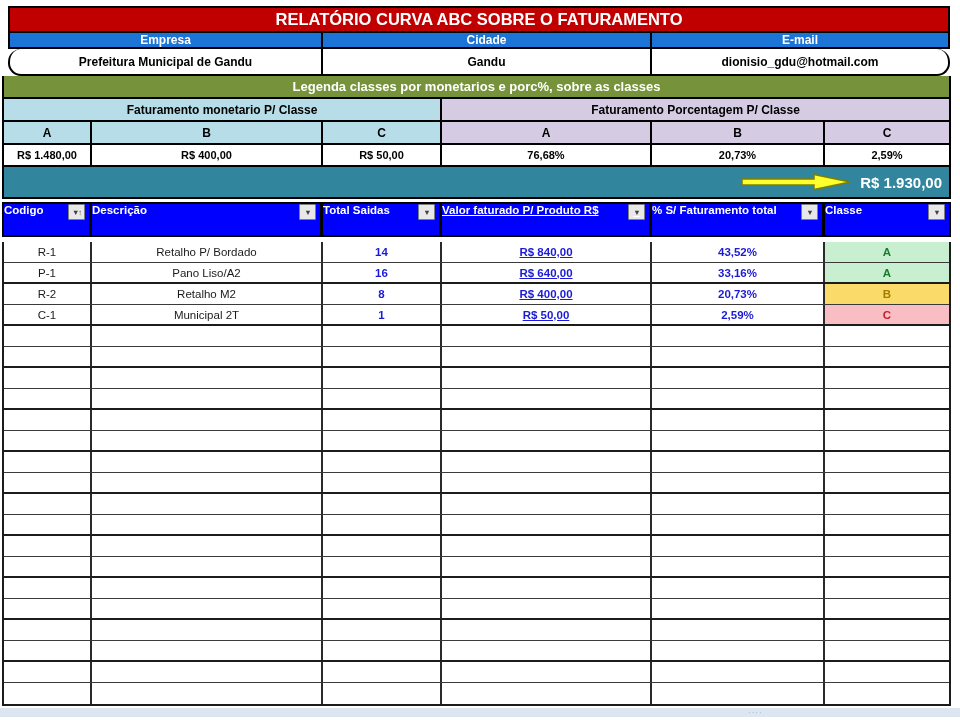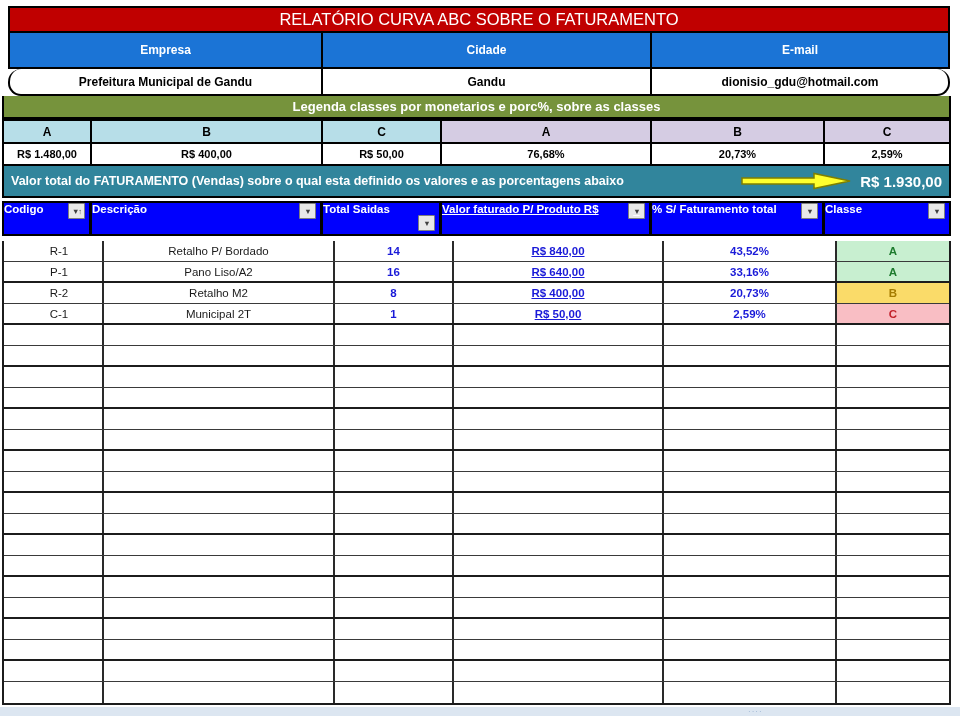--- a/index.html
+++ b/index.html
@@ -5,26 +5,26 @@
   * { margin:0; padding:0; box-sizing:border-box; }
   html,body { background:#fff; }
   body { font-family:"Liberation Sans", sans-serif; }
   .sheet { position:relative; width:960px; height:720px; background:#fff; overflow:hidden; }
 
   .band { margin-left:2px; width:949px; border-left:2px solid #000; border-right:2px solid #000; border-bottom:2px solid #000; }
   .band--narrow { margin-left:8px; width:942px; }
 
   
   .title-bar { margin-top:6px; height:27px; border-top:2px solid #000;
-    background:var(--title_bar,#C00000); color:#fff; font-weight:normal; font-size:16.5px;
+    background:var(--title_bar,#C00000); color:#fff; font-weight:bold; font-size:16.5px;
     display:flex; align-items:center; justify-content:center; }
 
   
   .row { display:flex; }
-  .info-h { height:36px; background:var(--info_header,#1B74D6); color:#fff; font-weight:bold; font-size:12px; }
+  .info-h { height:16px; background:var(--info_header,#1B74D6); color:#fff; font-weight:bold; font-size:12px; }
   .info-v { height:27px; background:#fff; color:#000; font-weight:bold; font-size:12px;border-radius:13px; }
   .cell { display:flex; align-items:center; justify-content:center; border-right:2px solid #000; }
   .cell:last-child { border-right:none; }
   .i0{width:313px;} .i1{width:329px;} .i2{flex:1;}
 
   
   .legend-bar { height:23px; background:var(--legend_bar,#76933C); color:#fff; font-weight:bold; font-size:13px;
     display:flex; align-items:center; justify-content:center; }
 
   
@@ -44,28 +44,28 @@
   .total-value { font-weight:bold; font-size:15px; margin-left:8px; white-space:nowrap; }
 
   .gap3 { height:3px; } .gap6 { height:5px; }
 
   
   .thead { display:flex; height:35px; margin-left:2px; width:949px;
     border:2px solid #000; background:var(--table_header,#0000FE); }
   .th { display:flex; color:#fff; font-weight:bold; font-size:11.5px;
     border-right:3px solid #000; overflow:hidden; white-space:nowrap; }
   .th:last-child { border-right:none; }
-  .c0{width:88px;} .c1{width:231px;} .c2{width:119px;flex-direction:column;} .c3{width:210px;text-decoration:underline;} .c4{width:173px;} .c5{flex:1;}
+  .c0{width:88px;} .c1{width:231px;} .c2{width:119px;} .c3{width:210px;text-decoration:underline;} .c4{width:173px;} .c5{flex:1;}
   .filter-btn { margin-left:auto; margin-right:4px; width:17px; height:16px; flex:none;
     background:#E8E8E8; border:1px solid #7F7F7F; border-radius:1px;
     display:flex; align-items:center; justify-content:center; color:#404040; font-size:7.5px; letter-spacing:-1px; }
 
   
   .tbody { margin-left:2px; width:949px; border-left:2px solid #1c1c1c; border-right:2px solid #1c1c1c; border-bottom:2px solid #1c1c1c; }
-  .t-row { display:flex; height:21px; border-bottom:1px solid #3a3a3a;padding-left:12px; }
+  .t-row { display:flex; height:21px; border-bottom:1px solid #3a3a3a; }
   .t-row:nth-child(even) { border-bottom:2px solid #1c1c1c; }
   .t-row:last-child { border-bottom:none; }
   .t-cell { display:flex; align-items:center; justify-content:center; border-right:2px solid #2a2a2a;
     font-size:11.5px; color:#1a1a1a; overflow:hidden; white-space:nowrap; }
   .t-cell:last-child { border-right:none; }
   .t-cell.num { color:var(--numeric_text,#1A1AD8); font-weight:bold; }
   .t-cell.classe { font-weight:bold; }
 
   
   .bottom-strip { margin-top:1px; width:960px; height:10px; background:#DCE6F1; border-top:1px solid #fff;
@@ -87,20 +87,22 @@
 
   <div class="band band--narrow row info-v">
     <div class="cell i0">Prefeitura Municipal de Gandu</div>
     <div class="cell i1">Gandu</div>
     <div class="cell i2">dionisio_gdu@hotmail.com</div>
   </div>
 
   <div class="band legend-bar">Legenda classes por monetarios e porc%, sobre as classes</div>
 
   <div class="band row">
+    <div class="cell sect s-mon">Faturamento monetario P/ Classe</div>
+    <div class="cell sect s-por">Faturamento Porcentagem P/ Classe</div>
   </div>
 
   <div class="band row">
     <div class="cell abc bg-mon a0">A</div>
     <div class="cell abc bg-mon a1">B</div>
     <div class="cell abc bg-mon a2">C</div>
     <div class="cell abc bg-por a3">A</div>
     <div class="cell abc bg-por a4">B</div>
     <div class="cell abc bg-por a5">C</div>
   </div>
@@ -108,21 +110,20 @@
   <div class="band row abc-v">
     <div class="cell a0">R$ 1.480,00</div>
     <div class="cell a1">R$ 400,00</div>
     <div class="cell a2">R$ 50,00</div>
     <div class="cell a3">76,68%</div>
     <div class="cell a4">20,73%</div>
     <div class="cell a5">2,59%</div>
   </div>
 
   <div class="band total-bar">
-    <span class="total-text">Valor total do FATURAMENTO (Vendas)  sobre o qual esta definido os valores e as porcentagens abaixo</span>
     <span class="total-arrow">
       <svg width="112" height="18" viewBox="0 0 112 18">
         <polygon points="2,6 74,6 74,1.5 110,9 74,16.5 74,12 2,12" fill="#FFFF2E" stroke="#7F7F00" stroke-width="1.5"></polygon>
       </svg>
     </span>
     <span class="total-value">R$ 1.930,00</span>
   </div>
 
   <div class="gap3"></div>
 

